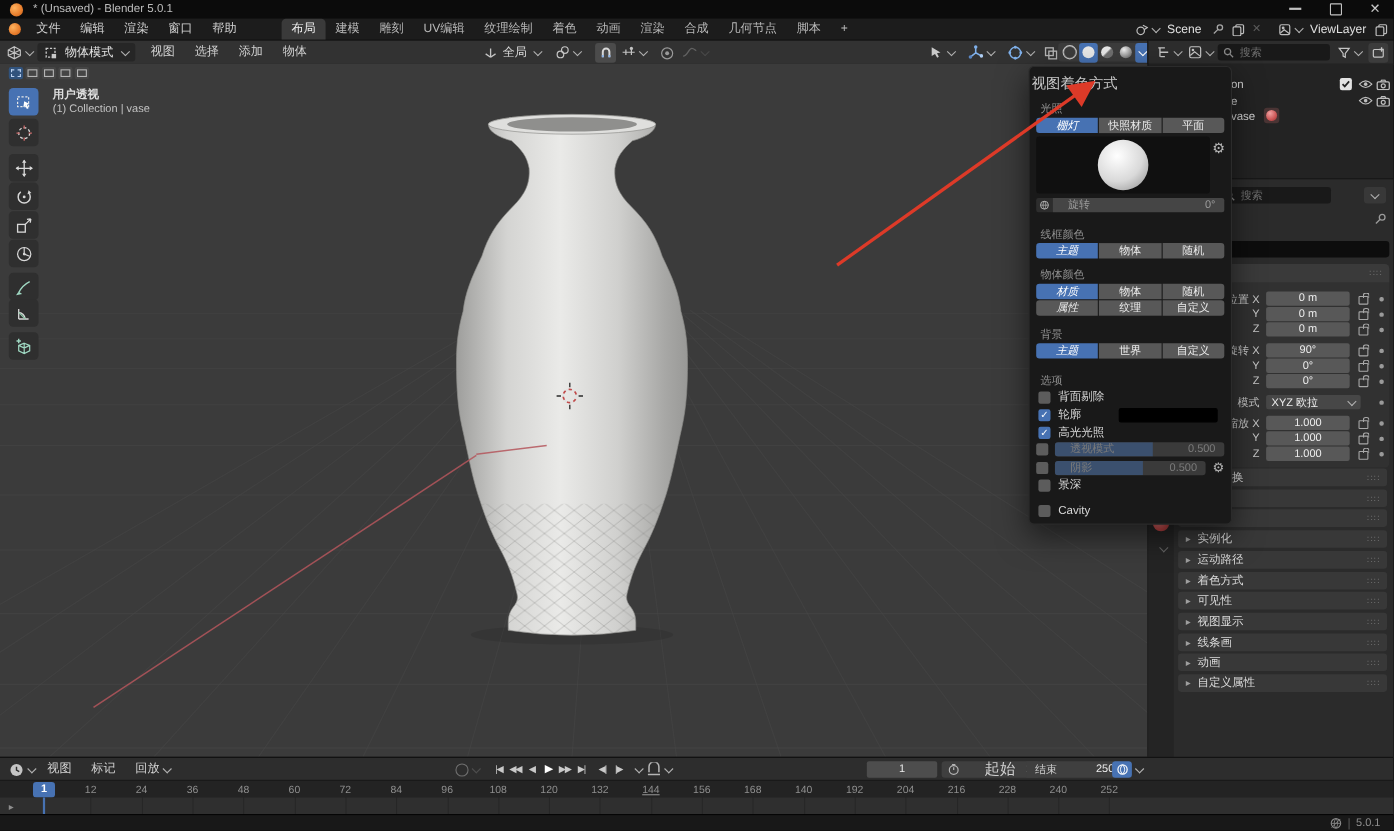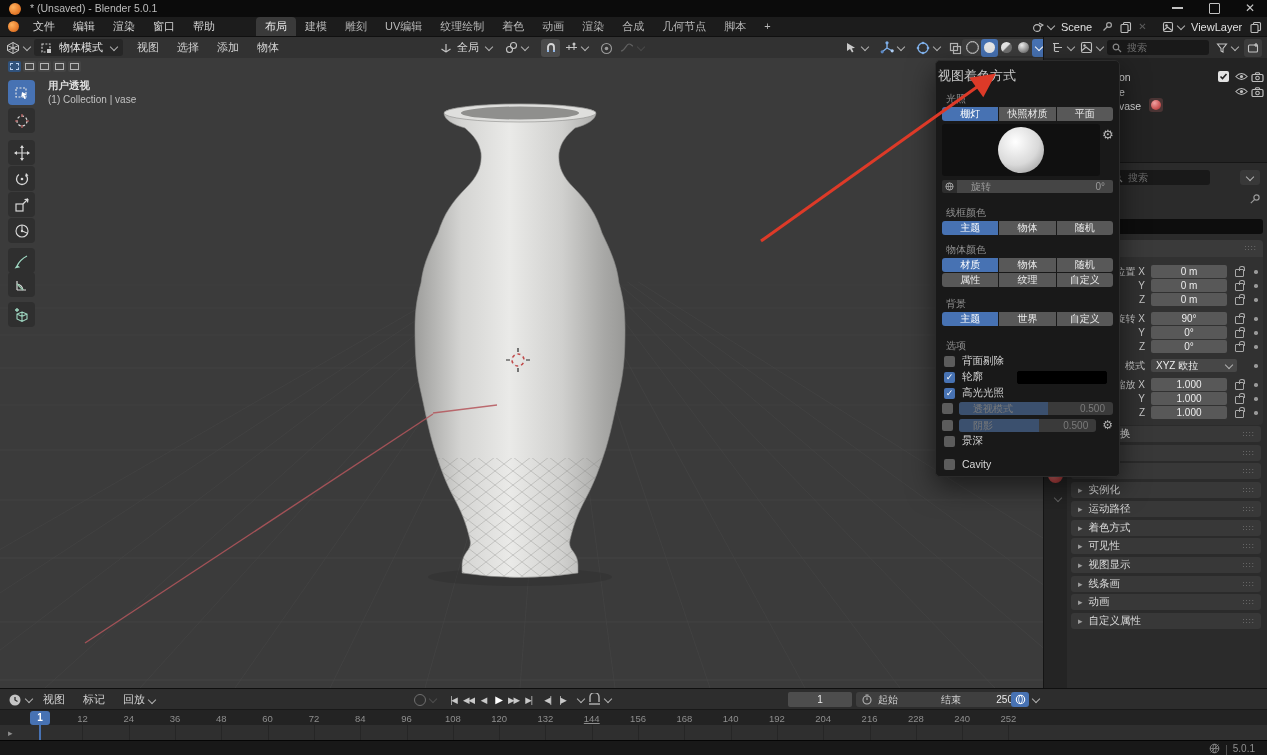--- a/index.html
+++ b/index.html
@@ -11,21 +11,21 @@
   .chv{display:inline-block;width:5px;height:5px;border-right:1.4px solid #b0b0b0;border-bottom:1.4px solid #b0b0b0;
        transform:rotate(45deg);margin-left:4px;margin-top:-2px;}
   .chv.dim{border-color:#636363;}
   .menu-item{padding:0 9px;color:#d2d2d2;font-size:11px;line-height:19px;cursor:default;}
   .ws-tab{padding:0 9px;color:#b9b9b9;font-size:11px;line-height:19px;border-radius:4px 4px 0 0;}
   .ws-tab.active{background:#3a3a3a;color:#efefef;}
   .hbtn{display:inline-flex;align-items:center;justify-content:center;height:18px;border-radius:3px;}
   .seg{position:absolute;display:flex;}
   .segbtn{flex:1;height:14px;background:#585858;color:#ececec;font-size:10px;display:flex;align-items:center;
           justify-content:center;margin-right:1px;white-space:nowrap;}
-  .segbtn:first-child{border-radius:3px 0 0 3px;}
+  .segbtn:first-child{border-radius:3px 0 0 3px;font-style:italic;}
   .segbtn:last-child{border-radius:0 3px 3px 0;margin-right:0;}
   .segbtn.active{background:#4772b3;color:#fff;}
   .lbl{position:absolute;color:#8f8f8f;font-size:10px;}
   .cb{width:11px;height:11px;border-radius:2px;background:#5c5c5c;flex:0 0 auto;}
   .cb.on{background:#4772b3;color:#fff;font-size:9px;line-height:11px;text-align:center;font-weight:bold;}
   .cbrow{position:absolute;left:8px;display:flex;align-items:center;gap:7px;color:#d6d6d6;font-size:10.5px;}
   .slider{position:relative;height:13px;background:#454545;border-radius:3px;overflow:hidden;color:#9a9a9a;font-size:10px;}
   .slider .fill{position:absolute;left:0;top:0;bottom:0;background:#47638b;}
   .slider .nm{position:absolute;left:14px;top:0;line-height:13px;}
   .slider .vl{position:absolute;right:8px;top:0;line-height:13px;}
@@ -728,21 +728,21 @@
       <span class="chv"></span>
     </div>
     <div class="fld abs" style="left:788px;top:3px;width:64px;height:15px;background:#4d4d4d;">
       <span>1</span>
     </div>
     <div class="row abs" style="left:856px;top:3px;width:76px;height:15px;background:#3f3f3f;border-radius:3px 0 0 3px;padding:0 6px;">
       <svg width="10" height="11" viewBox="0 0 10 11">
           <circle cx="5" cy="6" r="4" fill="none" stroke="#b5b5b5" stroke-width="1.1"></circle>
           <path d="M5 6 L5 3.5 M3.5 1 L6.5 1" stroke="#b5b5b5" stroke-width="1.1"></path>
         </svg>
-      <span style="margin-left:6px;color:#cfcfcf;font-size:10px;">起始</span>
+      <span style="margin-left:23px;color:#cfcfcf;font-size:14px;">起始</span>
       <span style="margin-left:auto;color:#ececec;font-size:10px;">1</span>
     </div>
     <div class="row abs" style="left:933px;top:3px;width:72px;height:15px;background:#3f3f3f;border-radius:0 3px 3px 0;padding:0 8px;">
       <span style="color:#cfcfcf;font-size:10px;">结束</span>
       <span style="margin-left:auto;color:#ececec;font-size:10px;">250</span>
     </div>
     <div class="row abs" style="left:1011px;top:3px;height:15px;">
       <span class="hbtn" style="width:18px;height:15px;background:#4772b3;">
         <svg width="11" height="11" viewBox="0 0 11 11">
             <circle cx="5.5" cy="5.5" r="4.2" fill="none" stroke="#fff" stroke-width="1.1"></circle>

